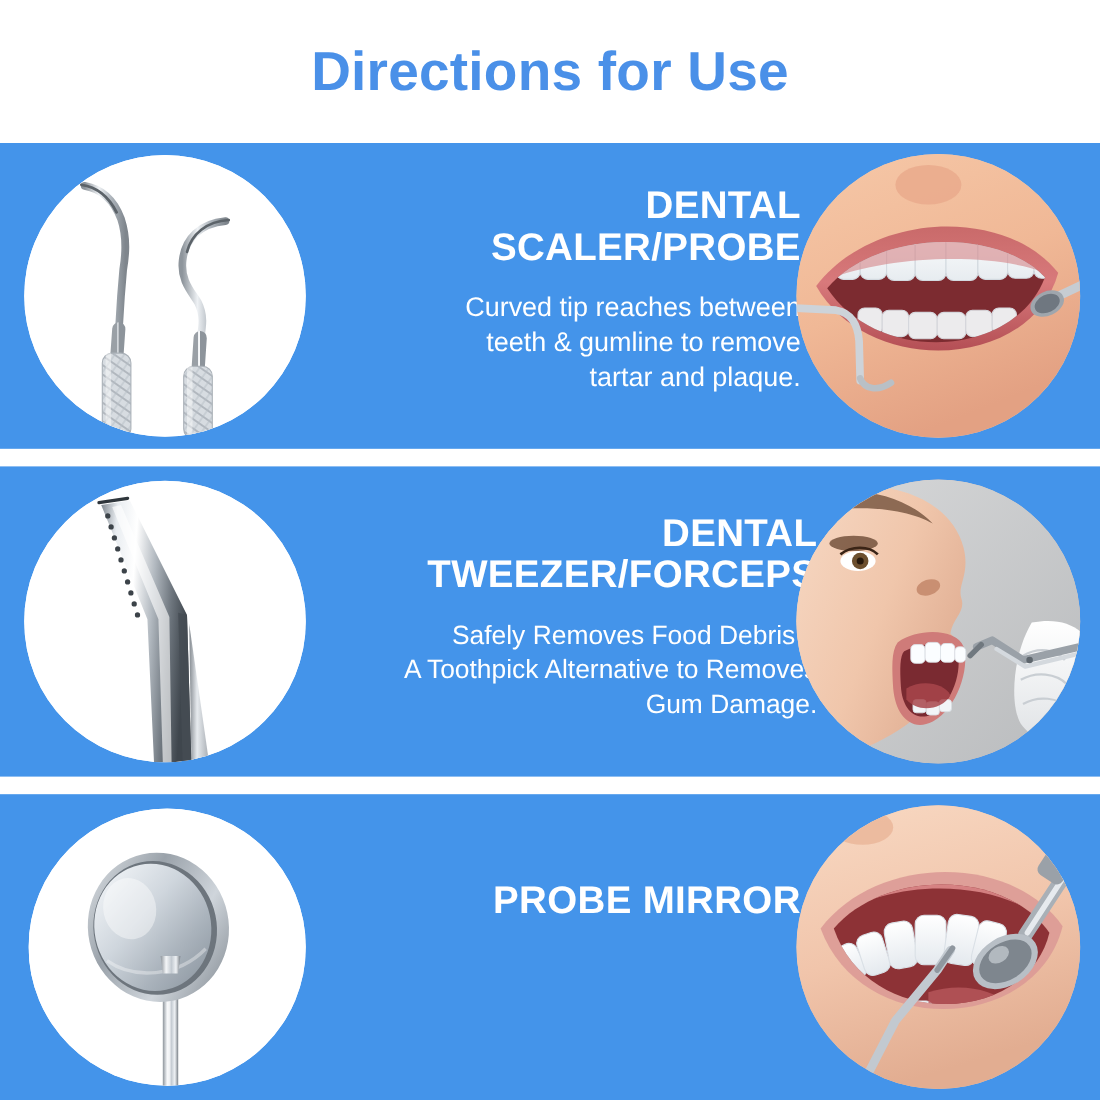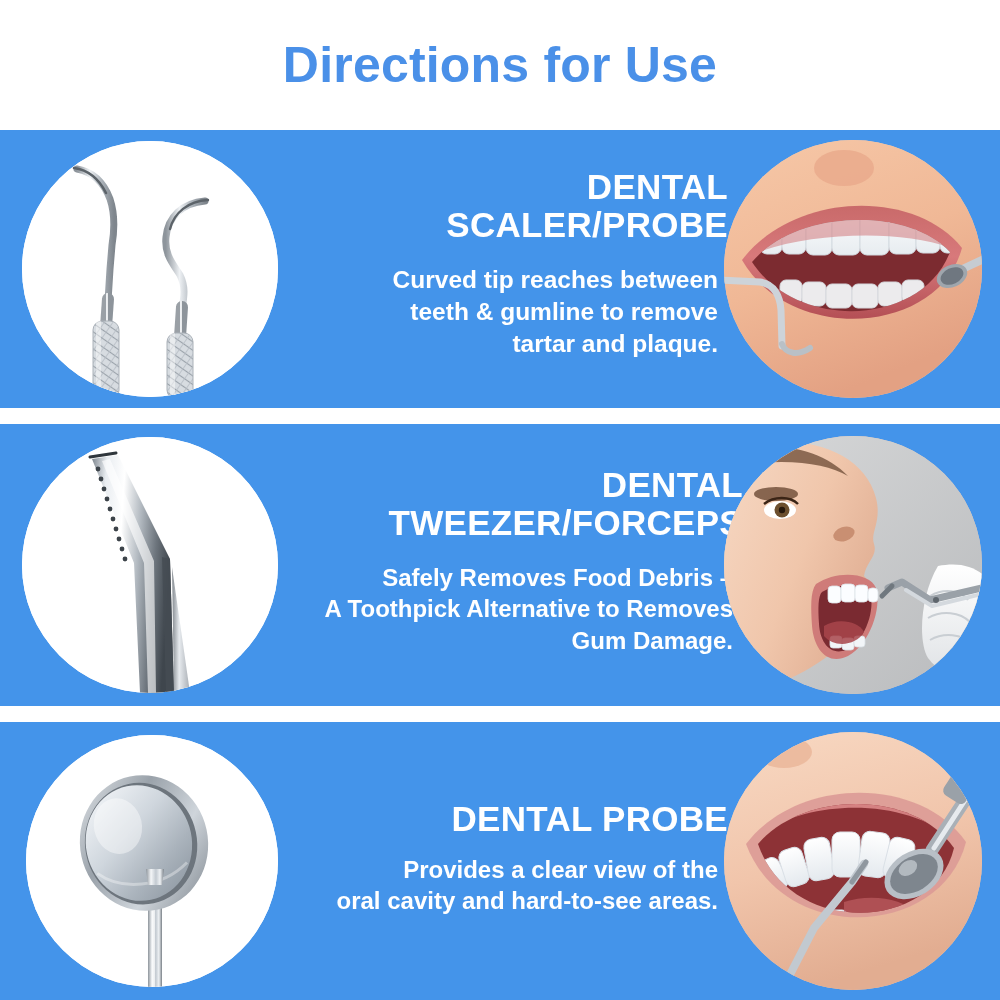--- a/index.html
+++ b/index.html
@@ -108,22 +108,22 @@
     letter-spacing: 0.3px;
     white-space: pre-line;
   }
   #panel-1 .panel-heading { font-size: 35px; }
   #panel-2 .panel-heading { font-size: 35px; margin-bottom: 16px; }
 
   .panel-body {
     color: #ffffff;
     font-size: 24.5px;
     line-height: 1.32;
-    margin: 10px;
-    font-weight: bold;
+    margin: 0;
+    font-weight: normal;
     white-space: pre-line;
   }
   #panel-1 .panel-body { font-size: 24px; }
   #panel-2 .panel-body { font-size: 24px; }
 
   
   .fill-svg { display: block; width: 100%; height: 100%; }
 </style>
 </head>
 <body>
@@ -419,23 +419,21 @@
             <ellipse cx="113" cy="107" rx="53" ry="58" fill="url(#mirrorFace)"></ellipse>
             <ellipse cx="96" cy="86" rx="24" ry="28" fill="#ffffff" opacity="0.42"></ellipse>
             <path d="M66 128 C 86 150, 126 156, 156 136" fill="none" stroke="#ffffff" stroke-width="3" opacity="0.35"></path>
           </g>
 
           <path d="M120 134 L 138 134 L 136 150 L 122 150 Z" fill="url(#handleG)"></path>
         </svg>
       </div>
 
       <div class="panel-text">
-        <h2 class="panel-heading">DENTAL PROBE</h2>
-        <p class="panel-body">Provides a clear view of the
-oral cavity and hard-to-see areas.</p>
+        <h2 class="panel-heading">PROBE MIRROR</h2>
       </div>
 
       <div class="media-right">
         <svg class="fill-svg" viewBox="0 0 258 258" preserveAspectRatio="xMidYMid slice" aria-hidden="true">
           <defs>
             <linearGradient id="skin3" x1="0" y1="0" x2="0.3" y2="1">
               <stop offset="0%" stop-color="#f8d9c3"></stop>
               <stop offset="55%" stop-color="#f1c5ab"></stop>
               <stop offset="100%" stop-color="#e2ad91"></stop>
             </linearGradient>

